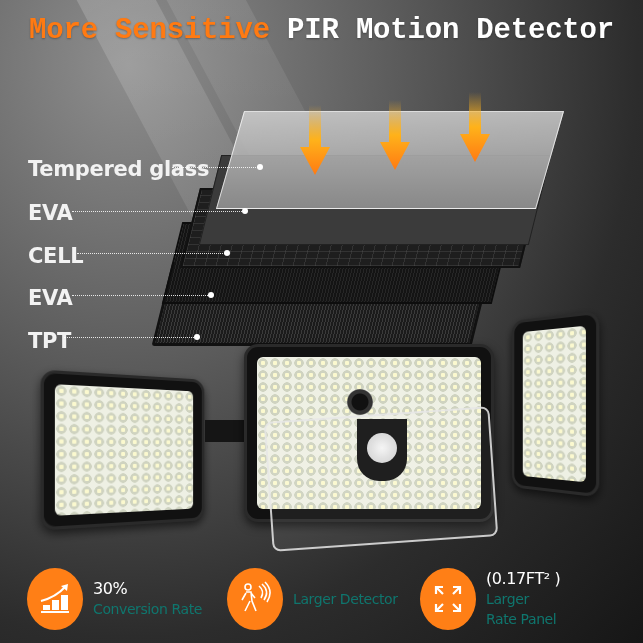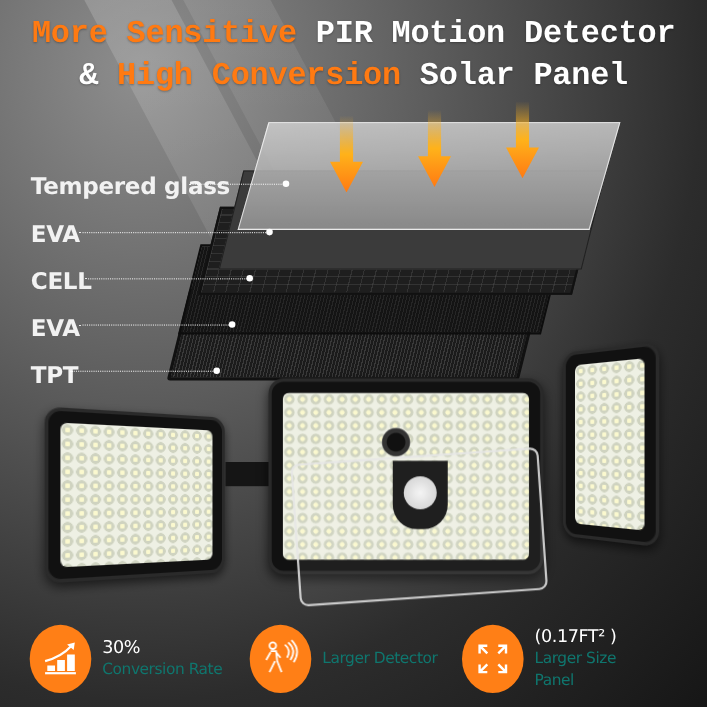--- a/index.html
+++ b/index.html
@@ -110,23 +110,20 @@
 </head>
 <body>
 
 <div class="beam" style="left:60px;"></div>
 <div class="beam" style="left:150px; opacity:0.6;"></div>
 
 <h1 class="headline">
   <div>
     <span class="hl-orange">More Sensitive </span><span class="hl-white">PIR Motion Detector</span>
   </div>
-  <div>
-    <span class="hl-white">&amp; </span><span class="hl-orange">High Conversion </span><span class="hl-white">Solar Panel</span>
-  </div>
 </h1>
 
 <div class="panel-stack">
   <div class="tpt"></div>
   <div class="eva2"></div>
   <div class="cell"></div>
   <div class="eva1"></div>
   <div class="glass"></div>
   <div class="sun-arrow" style="left:300px; top:105px;"></div>
   <div class="sun-arrow" style="left:380px; top:100px;"></div>
@@ -211,16 +208,16 @@
     <div class="feature-icon">
       <svg width="32" height="32" viewBox="0 0 32 32" fill="none" stroke="#fff" stroke-width="2.2">
         <path d="M4 11 V4 H11 M4 4 L11 11"></path>
         <path d="M28 11 V4 H21 M28 4 L21 11"></path>
         <path d="M4 21 V28 H11 M4 28 L11 21"></path>
         <path d="M28 21 V28 H21 M28 28 L21 21"></path>
       </svg>
     </div>
     <div class="feature-text">
       <div class="feature-title">(0.17FT² )</div>
-      <div class="feature-sub">Larger Size Panel</div>
+      <div class="feature-sub">Larger Rate Panel</div>
     </div>
   </div>
 </div>
 
 </body></html>

